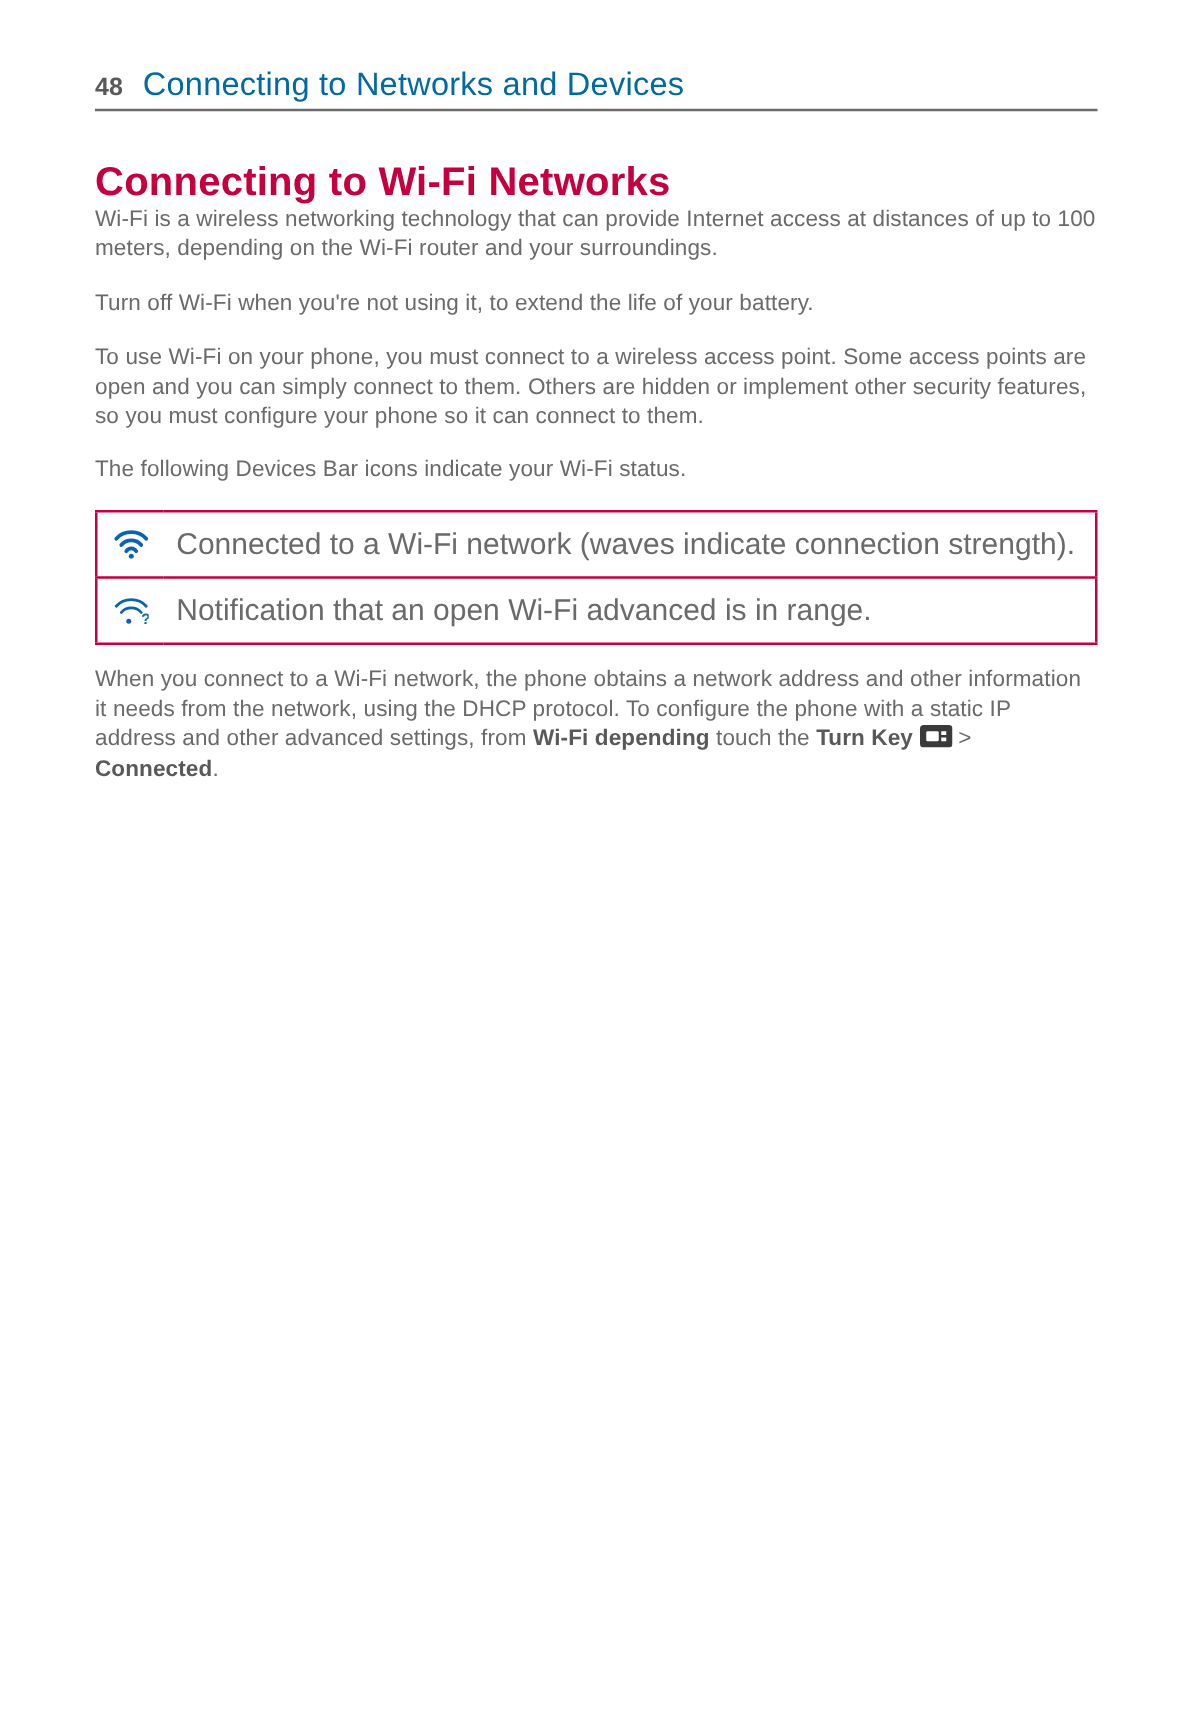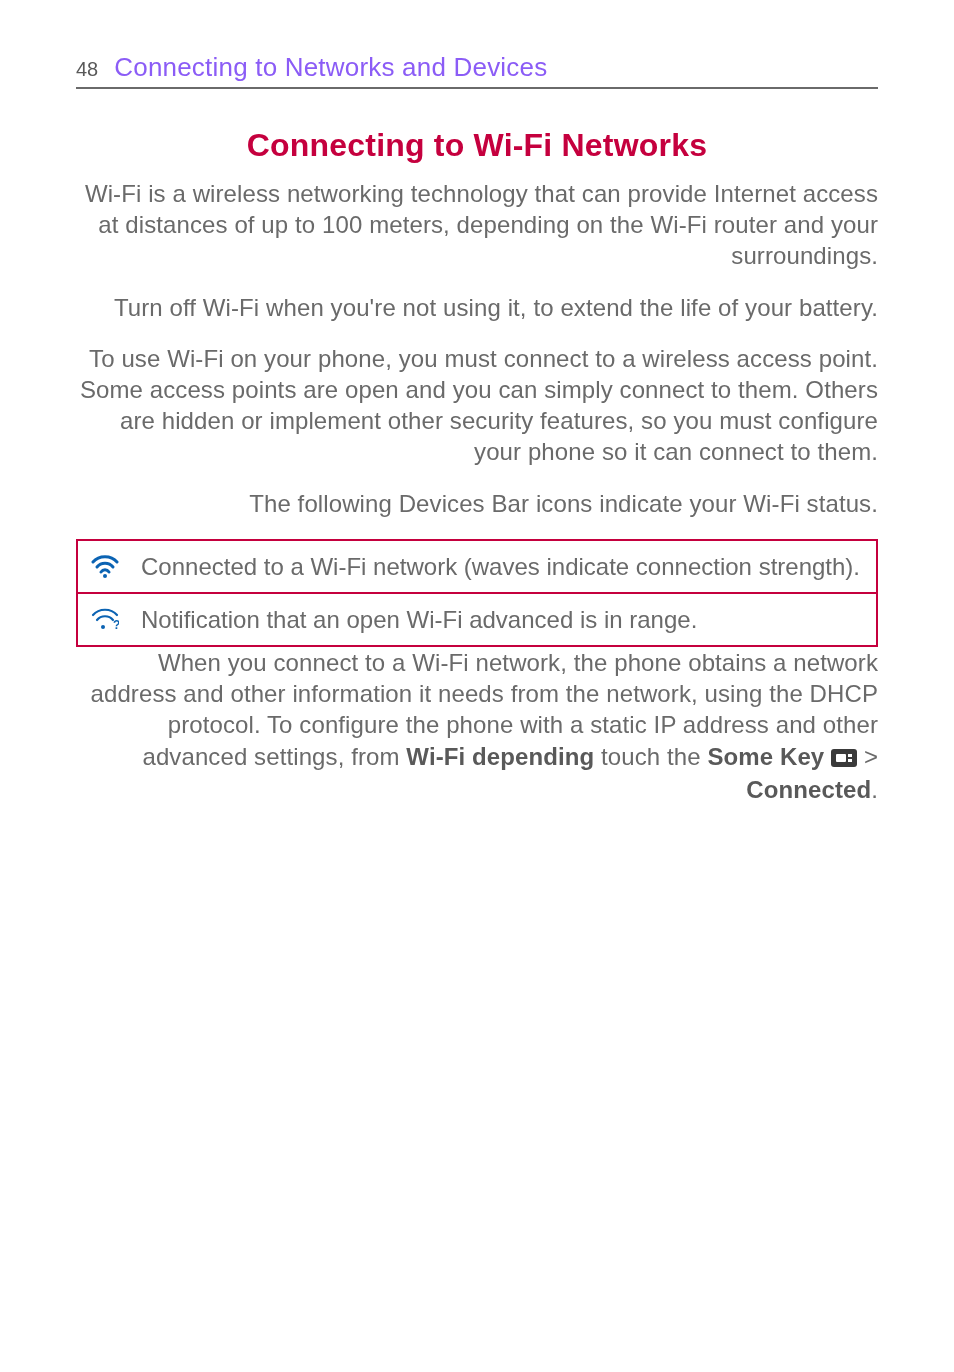--- a/index.html
+++ b/index.html
@@ -1,23 +1,23 @@
 <!DOCTYPE html>
 <html><head>
 <meta charset="utf-8">
 <style>
   * { box-sizing: border-box; margin: 0; padding: 0; }
   html, body { width: 954px; height: 1372px; background: #fff; font-family: "Helvetica Neue", Helvetica, Arial, sans-serif; color: #6a6a6a; }
   .page { padding: 52px 76px 0 76px; }
   .header-row { display: flex; align-items: baseline; border-bottom: 2px solid #6a6a6a; padding-bottom: 4px; margin-bottom: 38px; }
-  .page-num { font-size: 20px; font-weight: 400; color: #595959; margin-right: 16px; }
-  .header-title { font-size: 26px; color: #8b5cf6; letter-spacing: 0.2px; }
-  .h1 { font-size: 32px; font-weight: 600; color: #c5003e; margin-bottom: 14px; letter-spacing: 0.2px; text-align: center; }
-  .para { font-size: 24px; line-height: 1.3; color: #6a6a6a; margin-bottom: 20px; letter-spacing: 0.1px; text-align: right; }
-  .icon-table { border: 2px solid #c5003e; border-collapse: collapse; width: 100%; margin-bottom: 0; }
+  .page-num { font-size: 20px; font-weight: 700; color: #595959; margin-right: 16px; }
+  .header-title { font-size: 26px; color: #0369a1; letter-spacing: 0.2px; }
+  .h1 { font-size: 32px; font-weight: 600; color: #c5003e; letter-spacing: 0.2px; }
+  .para { font-size: 18px; line-height: 1.3; color: #6a6a6a; margin-bottom: 20px; letter-spacing: 0.1px; }
+  .icon-table { border: 2px solid #c5003e; border-collapse: collapse; width: 100%; margin-bottom: 16px; }
   .icon-table td { border-top: 2px solid #c5003e; border-bottom: 2px solid #c5003e; padding: 10px 10px; vertical-align: middle; }
   .icon-cell { width: 54px; text-align: center; }
   .desc-cell { font-size: 24px; color: #6a6a6a; line-height: 1.3; padding-right: 140px; }
   .bold { font-weight: 600; color: #595959; }
   .menukey-icon { display: inline-block; vertical-align: -2px; }
   .wifi-svg { display: block; margin: 0 auto; }
   .gt { color: #6a6a6a; }
 </style>
 </head>
 <body>
@@ -57,21 +57,21 @@
           <circle cx="12" cy="20" r="2" fill="#0b63b3"></circle>
           <text x="22" y="22" font-size="12" font-weight="bold" fill="#0b63b3">?</text>
         </svg>
       </td>
       <td class="desc-cell">Notification that an open Wi-Fi advanced is in range.</td>
     </tr>
   </tbody>
     </table>
 
   <p class="para">
-    <span>When you connect to a Wi-Fi network, the phone obtains a network address and other information it needs from the network, using the DHCP protocol. To configure the phone with a static IP address and other advanced settings, from </span><span class="bold">Wi-Fi depending</span><span> touch the </span><span class="bold">Some Key</span>
+    <span>When you connect to a Wi-Fi network, the phone obtains a network address and other information it needs from the network, using the DHCP protocol. To configure the phone with a static IP address and other advanced settings, from </span><span class="bold">Wi-Fi depending</span><span> touch the </span><span class="bold">Turn Key</span>
     <span class="menukey-icon">
       <svg width="26" height="18" viewBox="0 0 26 18">
         <rect x="0" y="0" width="26" height="18" rx="3" fill="#3a3a3a"></rect>
         <rect x="5" y="5" width="10" height="8" rx="1" fill="#fff"></rect>
         <rect x="17" y="5" width="4" height="3" fill="#fff"></rect>
         <rect x="17" y="10" width="4" height="3" fill="#fff"></rect>
       </svg>
     </span>
     <span class="gt"> &gt; </span><span class="bold">Connected</span><span>.</span>
   </p>

